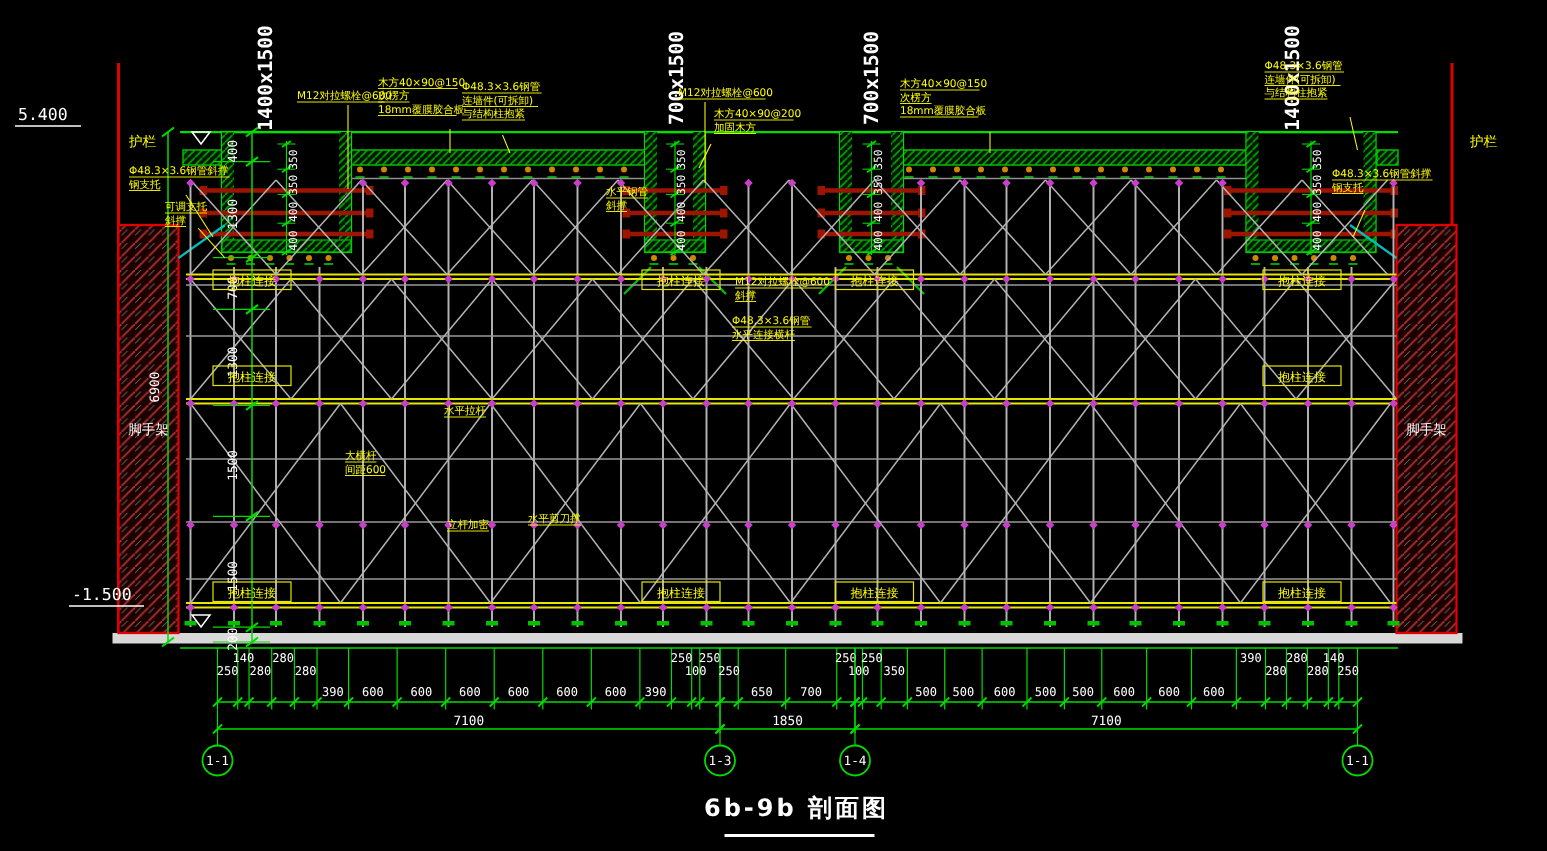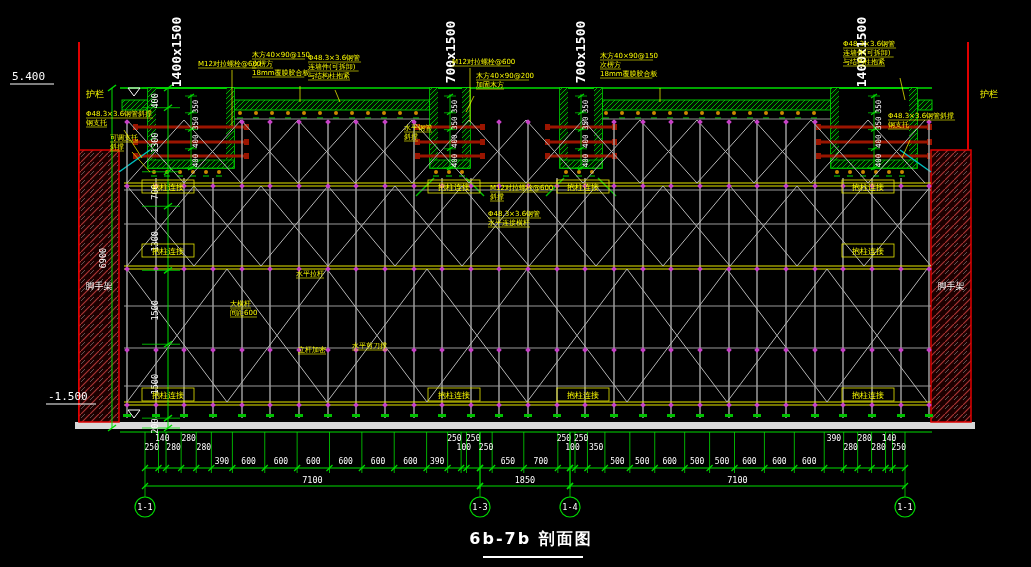--- a/index.html
+++ b/index.html
@@ -799,15 +799,15 @@
       <line x1="480" y1="489" x2="480" y2="497" stroke="#00dc00" stroke-width="0.8"></line>
       <circle cx="480" cy="507" r="10" fill="none" stroke="#00dc00" stroke-width="1.2"></circle>
       <text x="480" y="510" fill="#ffffff" font-size="8.5" font-family="&quot;DejaVu Sans Mono&quot;,monospace" text-anchor="middle">1-3</text>
       <line x1="570" y1="489" x2="570" y2="497" stroke="#00dc00" stroke-width="0.8"></line>
       <circle cx="570" cy="507" r="10" fill="none" stroke="#00dc00" stroke-width="1.2"></circle>
       <text x="570" y="510" fill="#ffffff" font-size="8.5" font-family="&quot;DejaVu Sans Mono&quot;,monospace" text-anchor="middle">1-4</text>
       <line x1="905" y1="489" x2="905" y2="497" stroke="#00dc00" stroke-width="0.8"></line>
       <circle cx="905" cy="507" r="10" fill="none" stroke="#00dc00" stroke-width="1.2"></circle>
       <text x="905" y="510" fill="#ffffff" font-size="8.5" font-family="&quot;DejaVu Sans Mono&quot;,monospace" text-anchor="middle">1-1</text>
     </svg>
-  <div class="title-block">6b-7b 剖面图</div>
+  <div class="title-block">6b-9b 剖面图</div>
   <div class="title-underline"></div>
 </div>
 
 </body></html>

